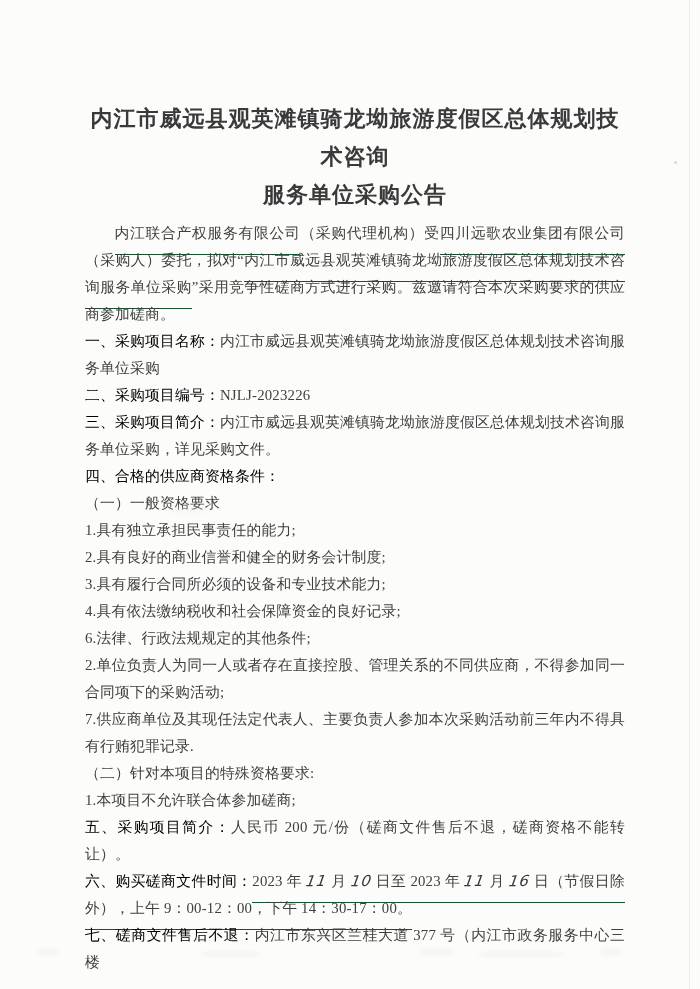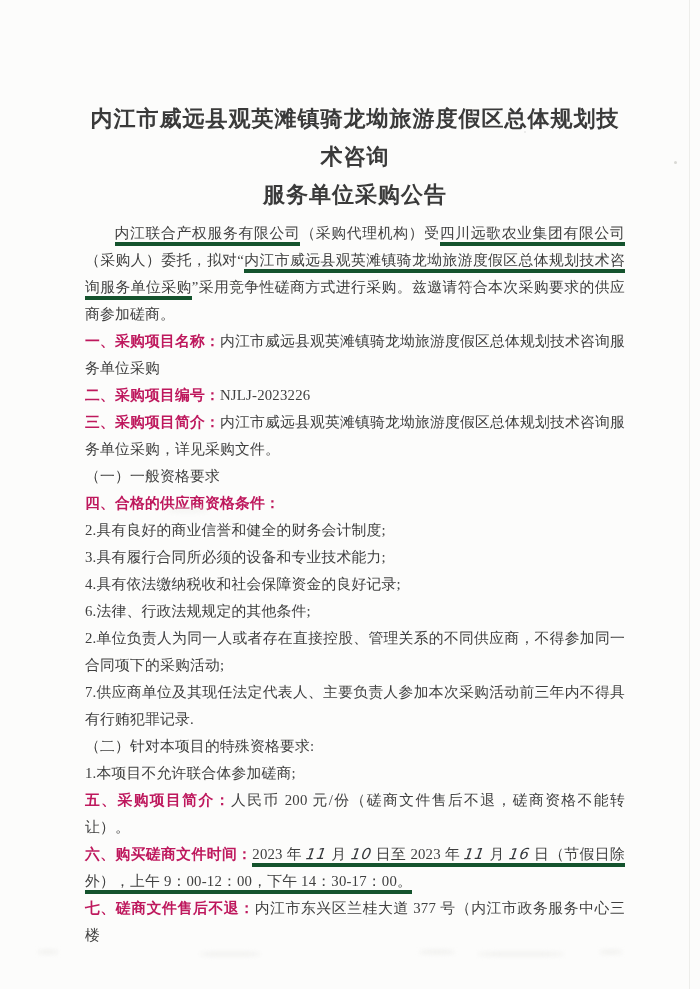--- a/index.html
+++ b/index.html
@@ -32,22 +32,22 @@
   }
   p.line {
     font-size: 14.8px;
     line-height: 27px;
     margin: 0;
     text-align: justify;
     color: #3f3f3f;
     letter-spacing: 0.2px;
   }
   .indent { text-indent: 2em; }
-  .u { border-bottom: 4px solid #14532d; padding-bottom: 1px; }
-  .b { font-weight: bold; color: #be185d; }
+  .u { border-bottom: 1px solid #14532d; padding-bottom: 13px; }
+  .b { font-weight: normal; color: #000000; }
   .hw {
     font-family: "DejaVu Sans", sans-serif;
     font-style: italic;
     display: inline-block;
     transform: skewX(-10deg) rotate(-1deg);
     font-size: 15px;
     letter-spacing: 1px;
     color: #35383c;
   }
   
@@ -90,26 +90,27 @@
     </p>
 
     <p class="line">
       <span class="b">二、采购项目编号：</span><span>NJLJ-2023226</span>
     </p>
 
     <p class="line">
       <span class="b">三、采购项目简介：</span><span>内江市威远县观英滩镇骑龙坳旅游度假区总体规划技术咨询服务单位采购，详见采购文件。</span>
     </p>
 
-    <p class="line">（一）一般资格要求</p>
-
     <p class="line">
       <span class="b">四、合格的供应商资格条件：</span><span></span>
     </p>
 
+    <p class="line">（一）一般资格要求</p>
+
+    <p class="line">1.具有独立承担民事责任的能力;</p>
     <p class="line">2.具有良好的商业信誉和健全的财务会计制度;</p>
     <p class="line">3.具有履行合同所必须的设备和专业技术能力;</p>
     <p class="line">4.具有依法缴纳税收和社会保障资金的良好记录;</p>
     <p class="line">6.法律、行政法规规定的其他条件;</p>
     <p class="line">2.单位负责人为同一人或者存在直接控股、管理关系的不同供应商，不得参加同一合同项下的采购活动;</p>
     <p class="line">7.供应商单位及其现任法定代表人、主要负责人参加本次采购活动前三年内不得具有行贿犯罪记录.</p>
 
     <p class="line">（二）针对本项目的特殊资格要求:</p>
     <p class="line">1.本项目不允许联合体参加磋商;</p>
 

